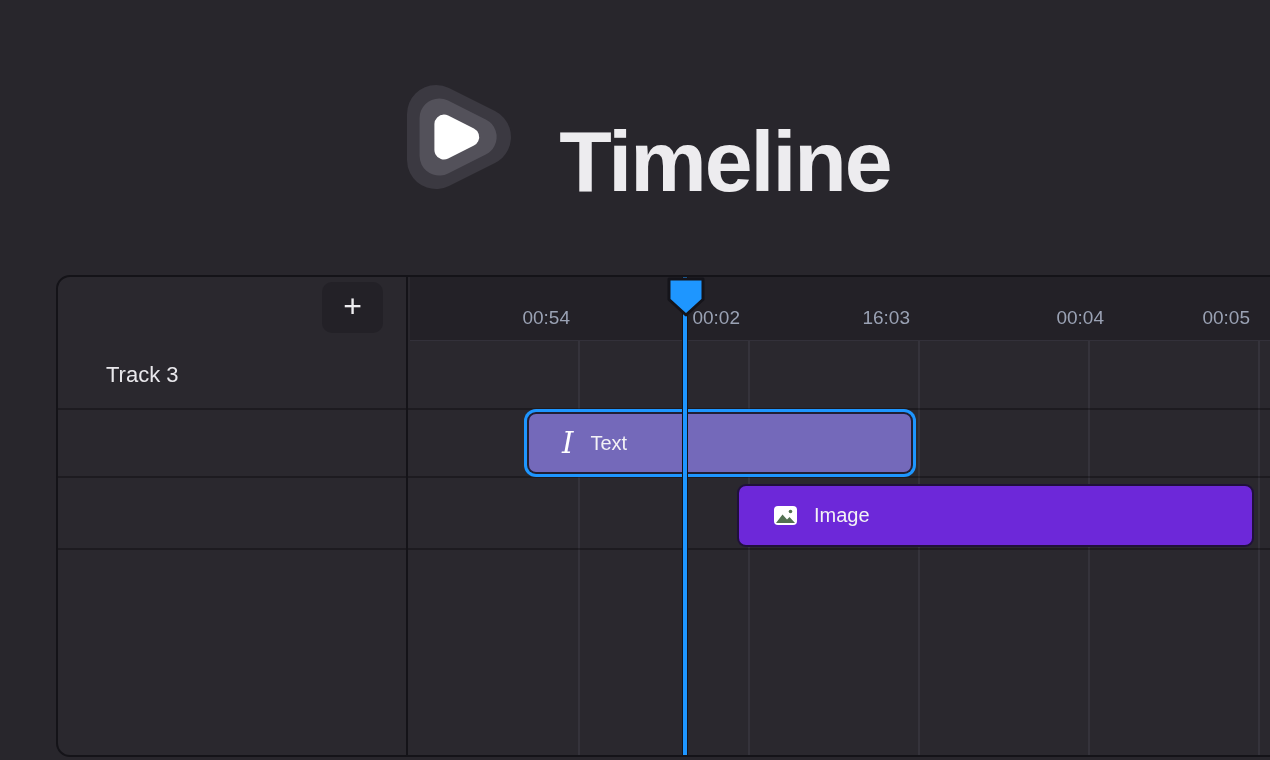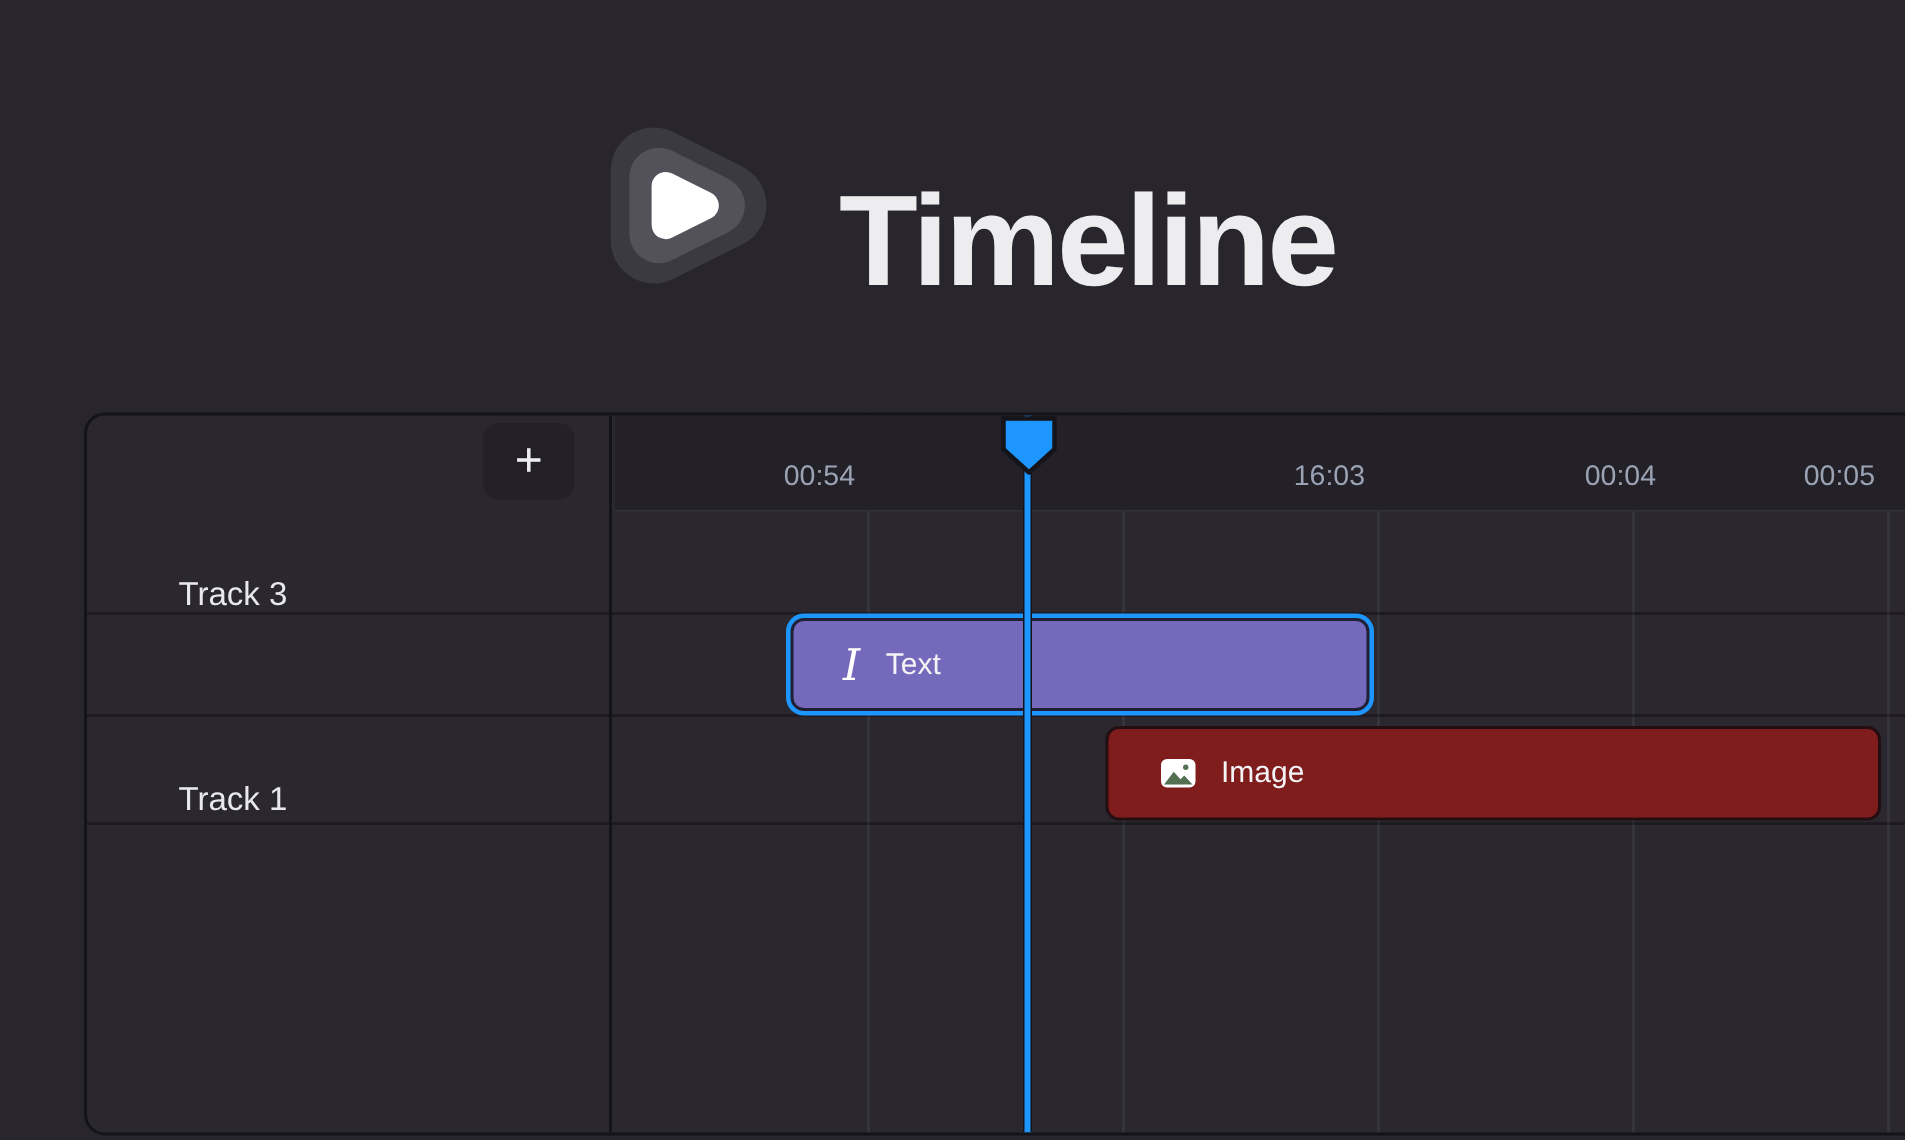--- a/index.html
+++ b/index.html
@@ -48,21 +48,21 @@
   .sidebar-header{position:absolute; left:0; top:0; width:100%; height:64px;}
   .add-btn{
     position:absolute; left:264px; top:5px; width:61px; height:51px;
     background:var(--add_button_bg); border:none; border-radius:10px;
     color:#EEEDF0; font-size:32px; font-weight:300; line-height:1;
     font-family:"Liberation Sans", sans-serif; cursor:pointer;
     display:flex; align-items:center; justify-content:center; padding-bottom:4px;
   }
   .track-row{
     position:absolute; left:0; width:100%; height:68px;
-    display:flex; align-items:flex-end; padding-left:61px;
+    display:flex; align-items:center; padding-left:48px;
     color:var(--track_label); font-size:22px;
   }
   .track-row.r0{top:64px;} .track-row.r1{top:132px;} .track-row.r2{top:201px;}
 
   .content{
     position:absolute; left:352px; top:0; right:0; height:100%;
     background-image:repeating-linear-gradient(
       90deg, transparent 0 168px, var(--grid_line) 168px 170px);
   }
   .ruler{
@@ -126,48 +126,46 @@
   <h1>Timeline</h1>
 </header>
 
 <section class="panel">
   <div class="panel-inner">
 
     <div class="content"></div>
 
     <div class="ruler">
       <div class="ruler-cell c0">00:54</div>
+      <div class="ruler-cell c1">00:02</div>
       <div class="ruler-cell c2">16:03</div>
       <div class="ruler-cell c3">00:04</div>
       <div class="ruler-cell c4">00:05</div>
     </div>
 
     <div class="hdivider d1"></div>
     <div class="hdivider d2"></div>
     <div class="hdivider d3"></div>
 
     <div class="sidebar">
       <div class="sidebar-header">
         <button class="add-btn">+</button>
       </div>
       <div class="track-row r0">
         <span>Track 3</span>
       </div>
-      <div class="track-row r2">
-        <span>Track 1</span>
-      </div>
     </div>
 
     <div class="clip selected" style="left: 469px; top: 135px; width: 386px; height: 62px; background: rgb(116, 105, 186);">
       <span class="icon italic-i">I</span>
       <span>Text</span>
     </div>
 
 
-    <div class="clip" style="left: 679px; top: 207px; width: 517px; height: 63px; background: #7f1d1d;">
+    <div class="clip" style="left: 679px; top: 207px; width: 517px; height: 63px; background: #6d28d9;">
       <span class="icon">
         <svg width="27" height="27" viewBox="0 0 27 27" aria-hidden="true">
           <rect x="2" y="4" width="23" height="19" rx="4" fill="#FFFFFF"></rect>
           <path d="M4 21 L10.5 12.5 L15 17.5 L17.5 15 L23 21 Z" fill="#537152"></path>
           <circle cx="18.5" cy="9.5" r="1.8" fill="#537152"></circle>
         </svg>
       </span>
       <span>Image</span>
     </div>
 

